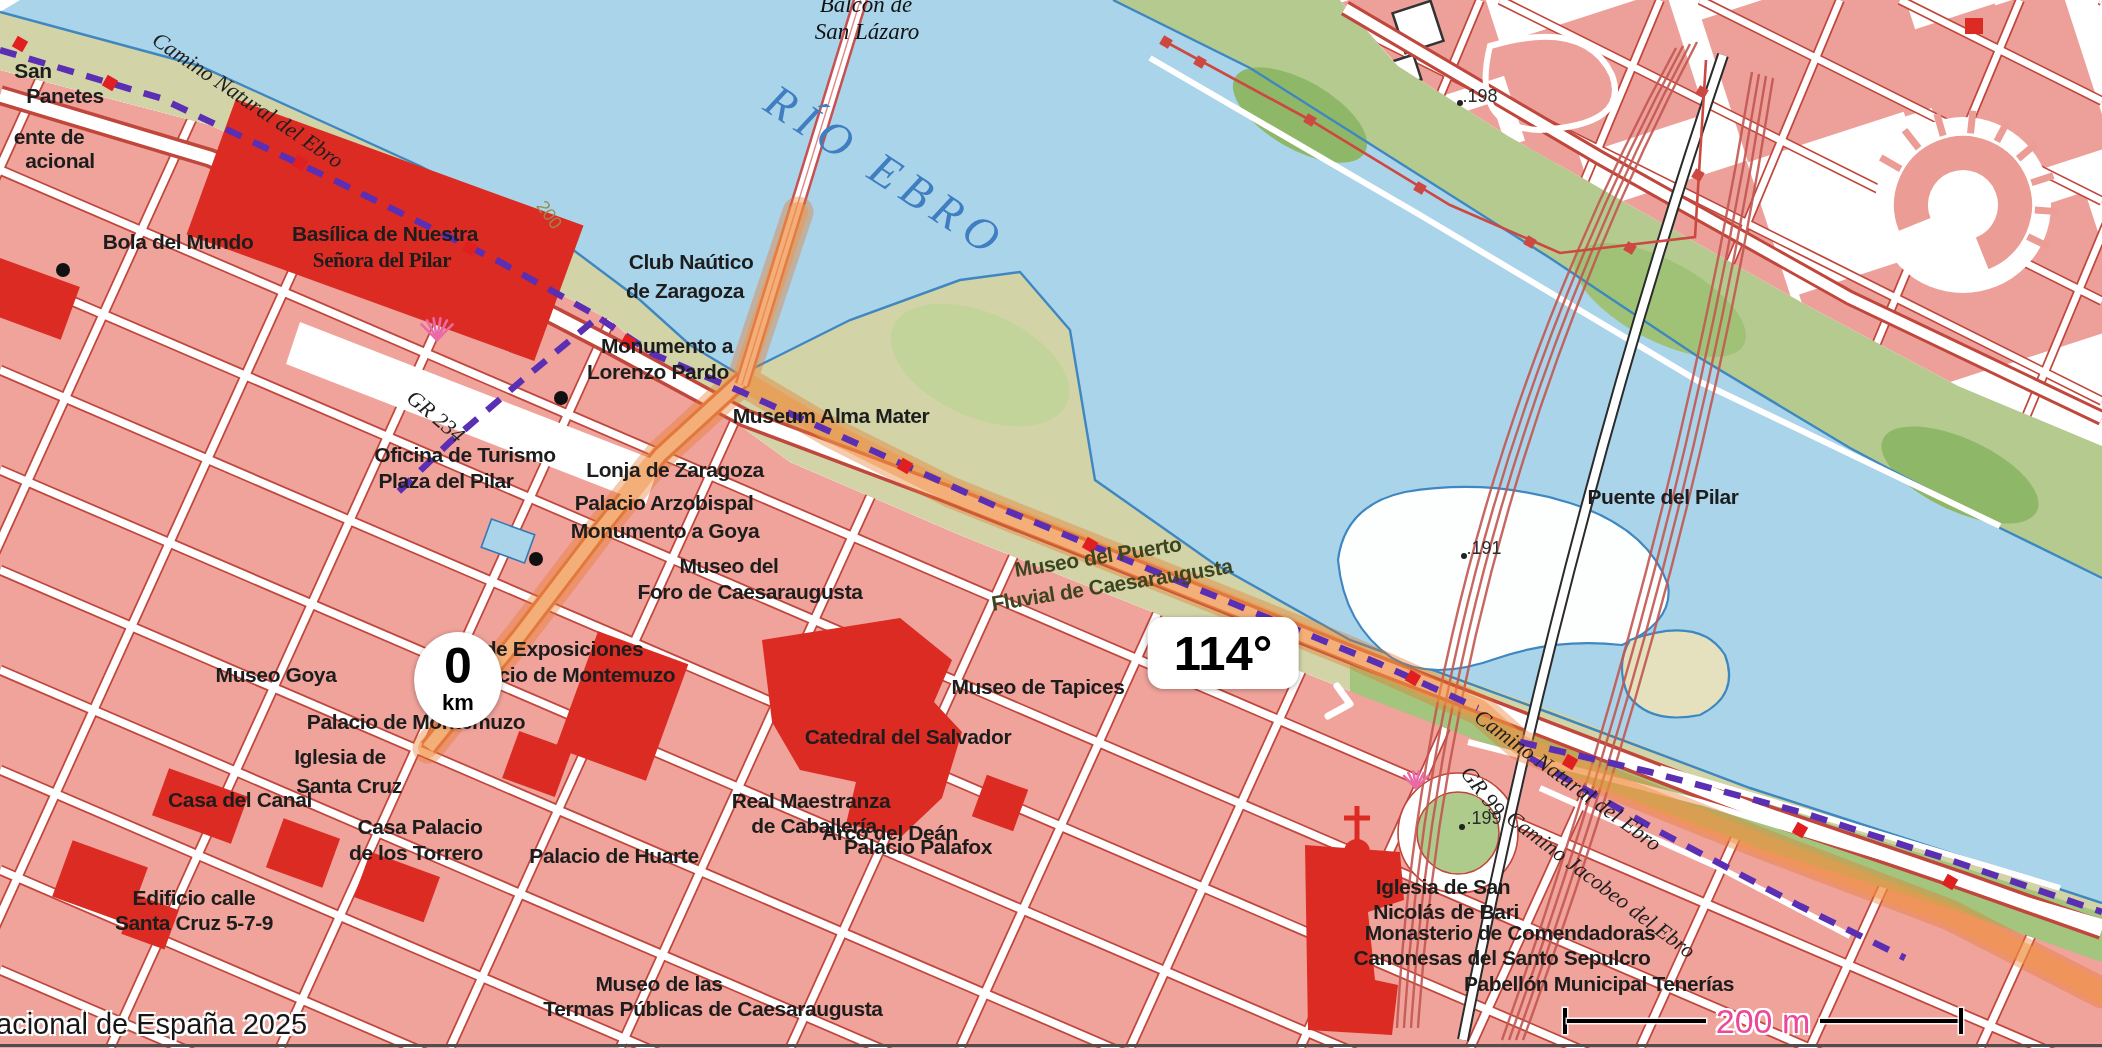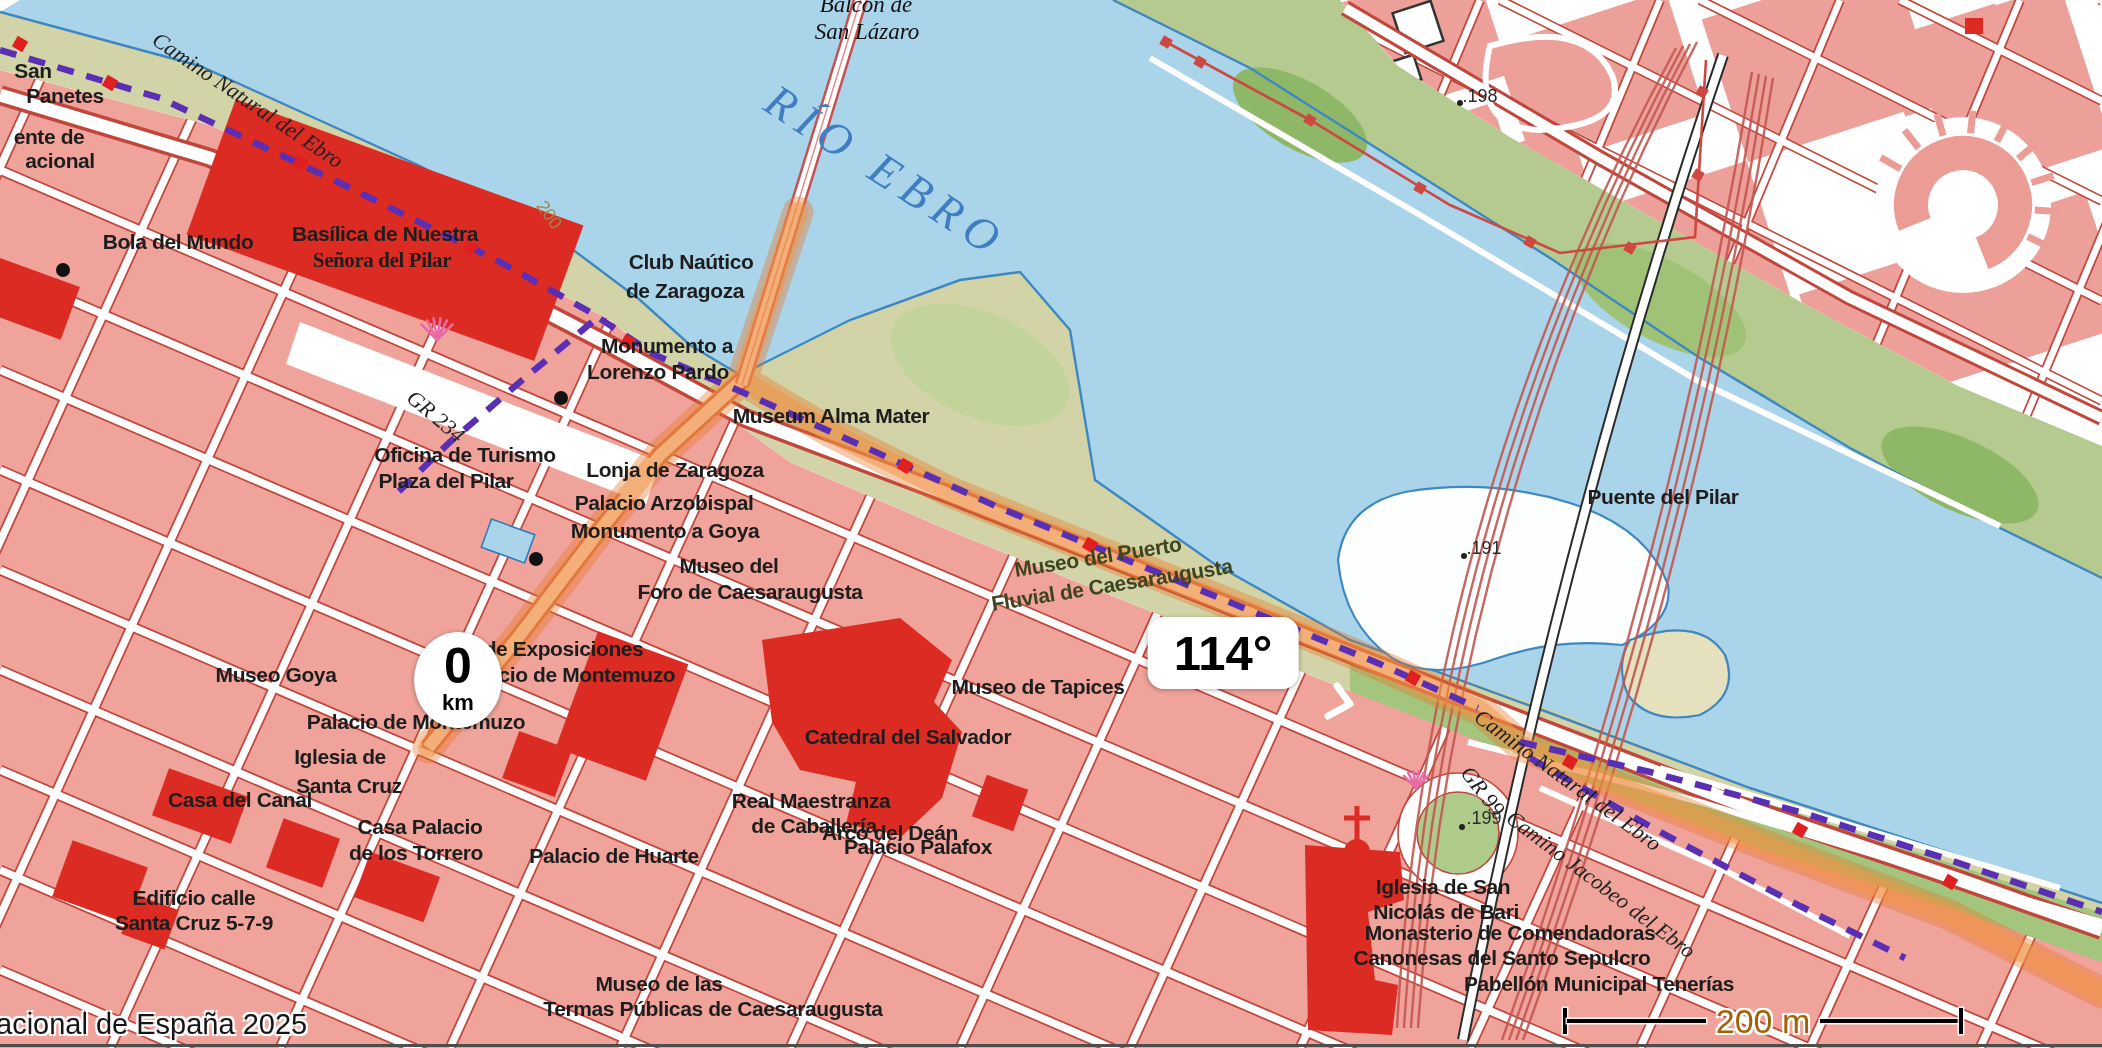--- a/index.html
+++ b/index.html
@@ -25,21 +25,21 @@
     align-items:center;justify-content:center;transform:translate(-50%,-50%);z-index:30;}
   #km-badge .v{font-size:50px;font-weight:bold;color:#000;line-height:.9;}
   #km-badge .u{font-size:22px;font-weight:bold;color:#000;margin-top:1px;}
   #heading-badge{position:absolute;left:1223px;top:653px;transform:translate(-50%,-50%);
     background:#fff;border-radius:16px;box-shadow:0 1px 5px rgba(0,0,0,.3);
     padding:8px 26px;font-size:49px;font-weight:bold;color:#000;z-index:30;}
   #scale-bar{position:absolute;left:1563px;top:1006px;width:400px;height:30px;display:flex;
     align-items:center;z-index:25;}
   #scale-bar .tick{width:4px;height:26px;background:#000;box-shadow:0 0 0 1.5px rgba(255,255,255,.85);}
   #scale-bar .seg{height:4px;background:#000;flex:1;box-shadow:0 0 0 1.5px rgba(255,255,255,.85);}
-  #scale-bar .lab{font-size:34px;color:#a16207;margin:0 10px;
+  #scale-bar .lab{font-size:34px;color:#ec4899;margin:0 10px;
     text-shadow:-2px -2px 0 #fff,2px -2px 0 #fff,-2px 2px 0 #fff,2px 2px 0 #fff,0 0 3px #fff;}
   #attribution{position:absolute;left:-4px;top:1008px;font-size:29px;color:#151515;z-index:25;
     text-shadow:-2px -2px 0 #fff,2px -2px 0 #fff,-2px 2px 0 #fff,2px 2px 0 #fff,0 0 4px #fff;}
   #bottom-edge{position:absolute;left:0;top:1044px;width:100%;height:3px;background:#4e4e4e;z-index:26;}
   
   .water{fill:var(--water);}
   .shore{fill:none;stroke:#3e87c0;stroke-width:2.4;}
   .olive{fill:var(--olive-band);}
   .bankgreen{fill:var(--bank-green);}
   .parkgreen{fill:var(--park-green);}

